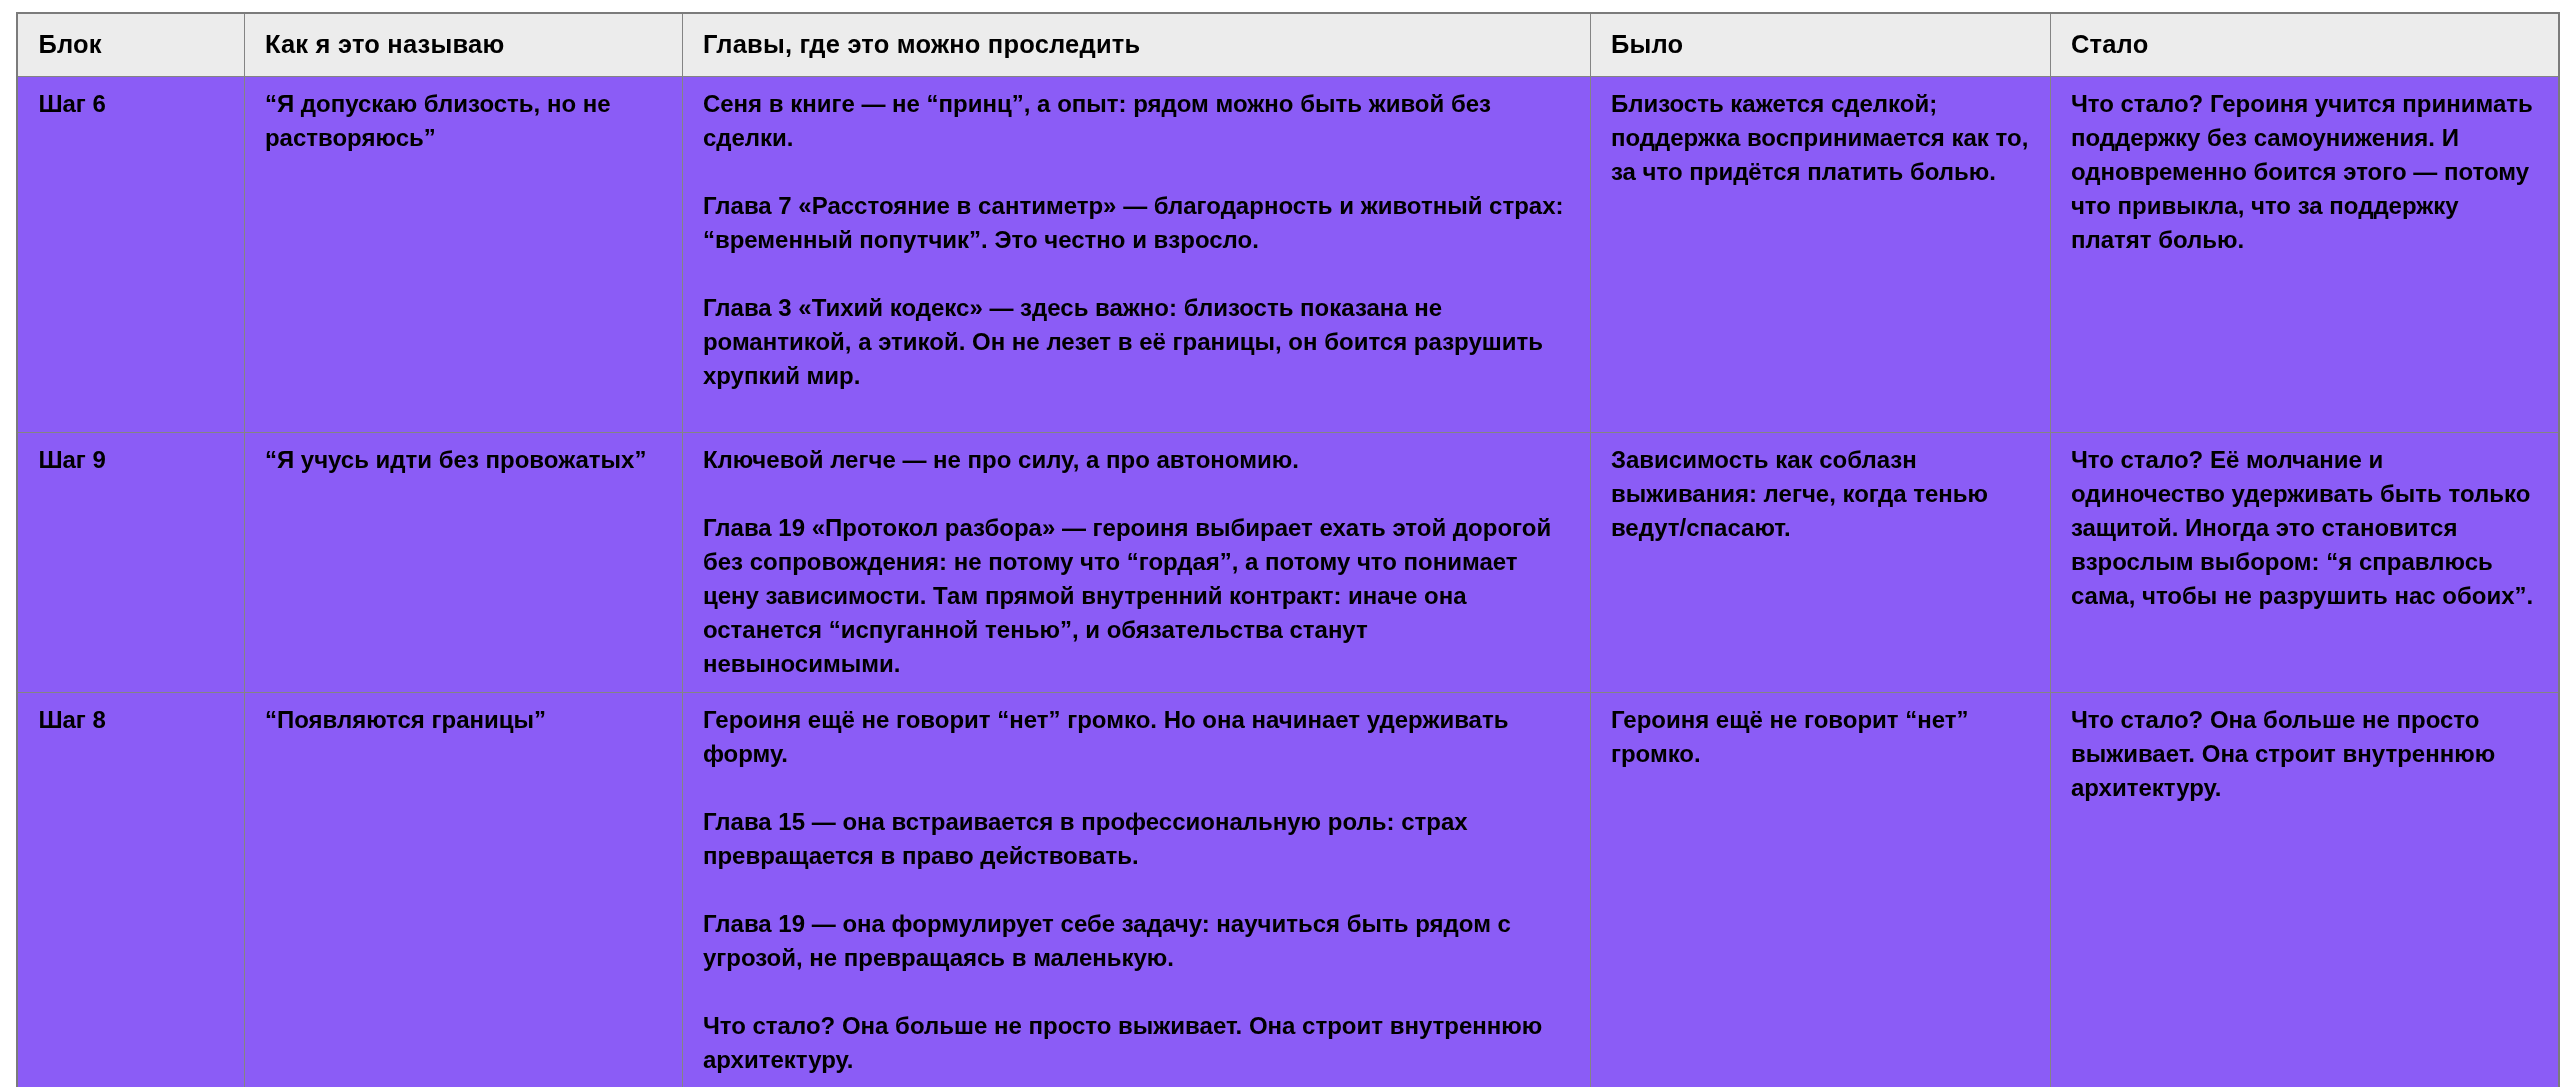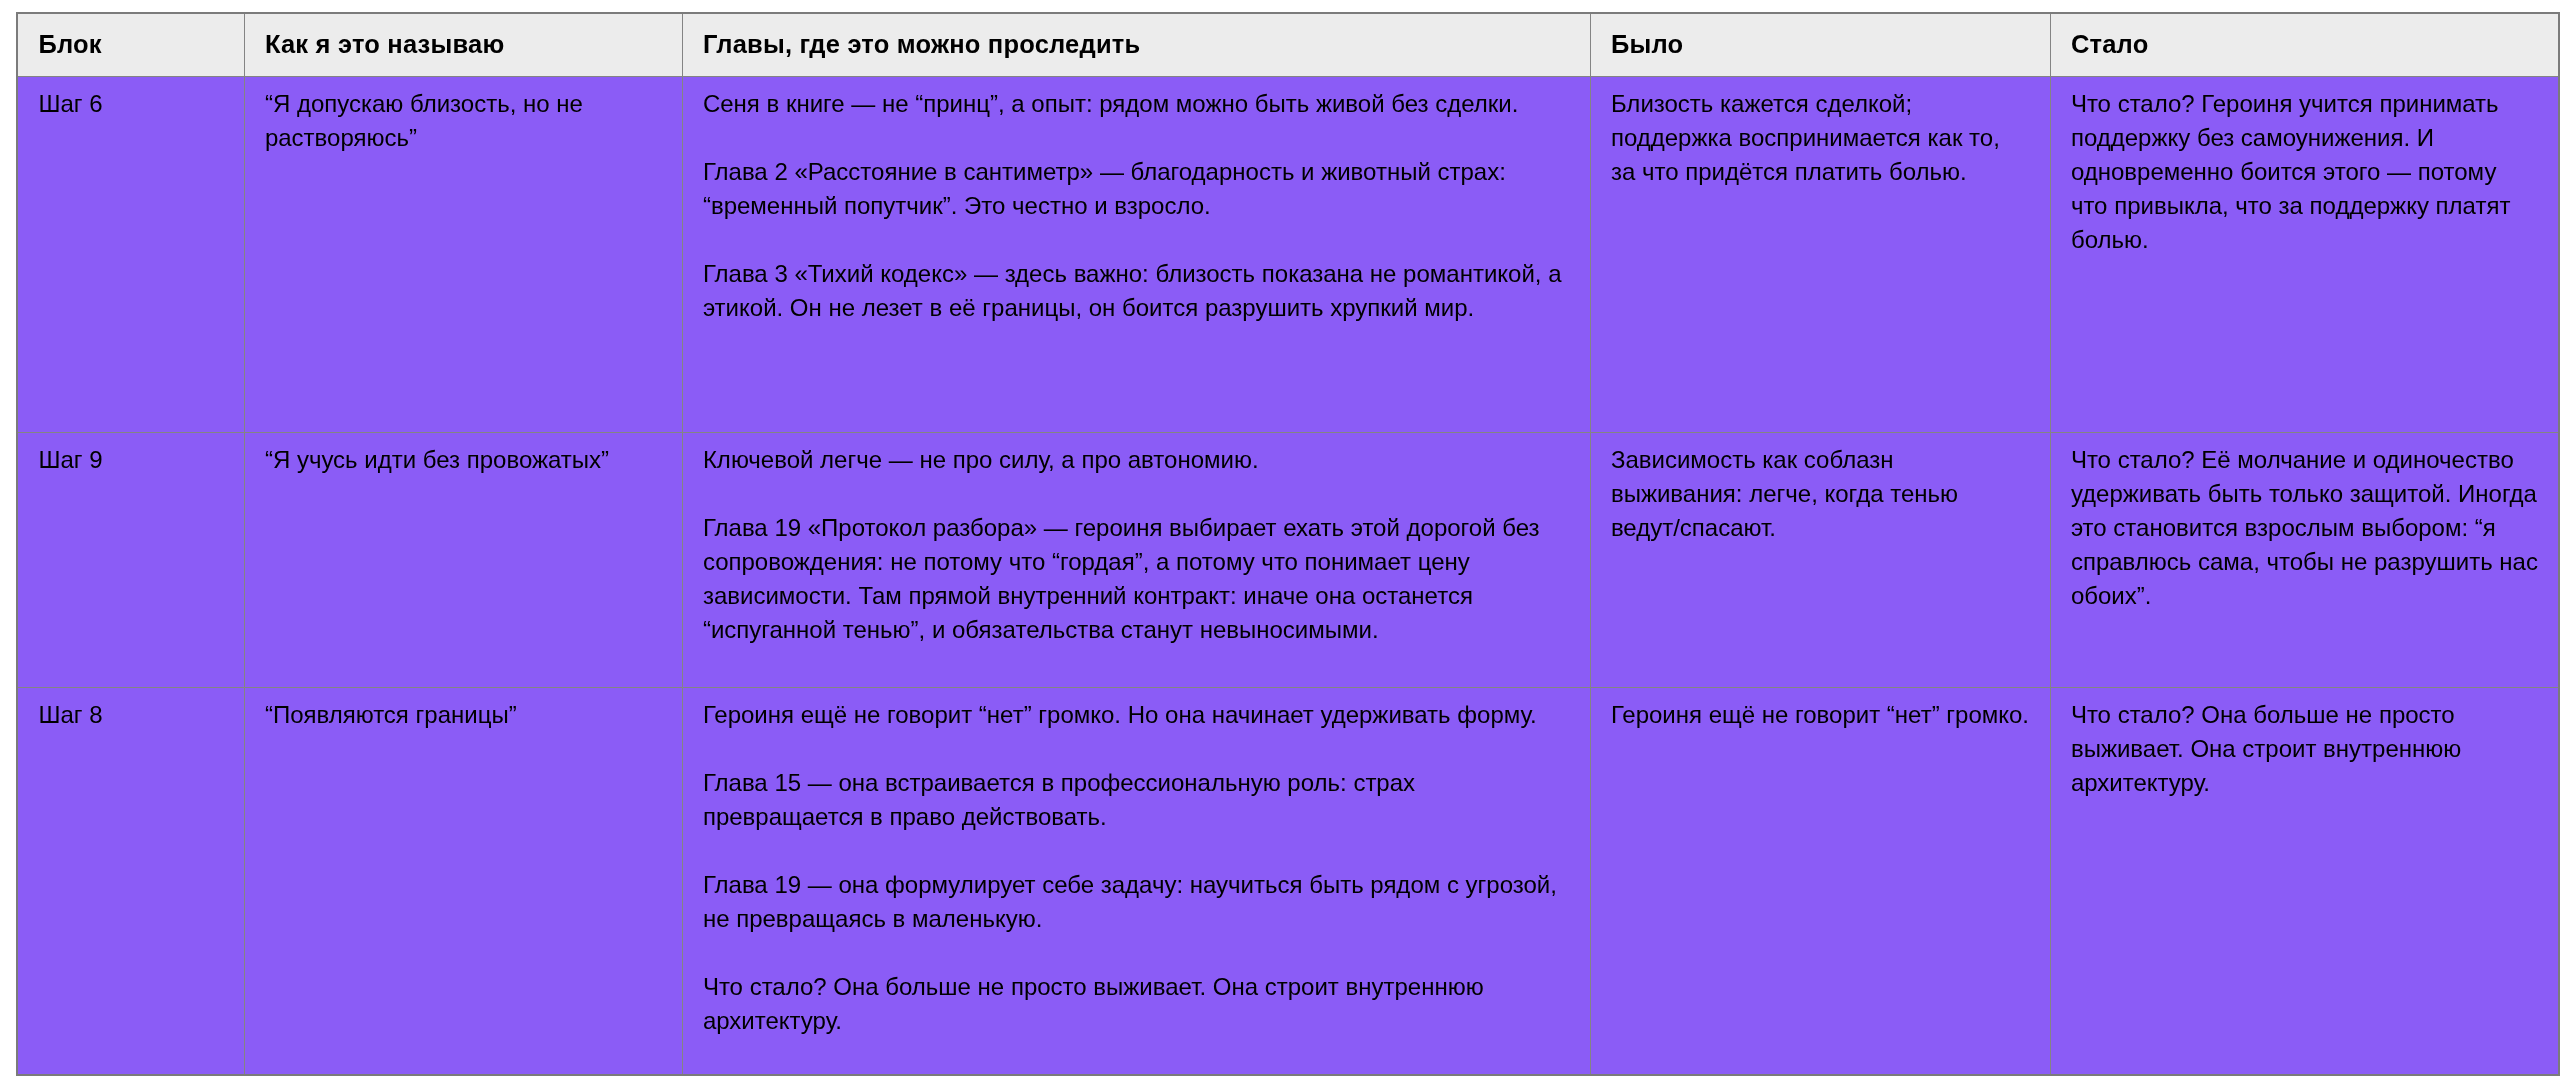--- a/index.html
+++ b/index.html
@@ -44,20 +44,21 @@
     letter-spacing: 0.2px;
   }
   table.doc-table td {
     vertical-align: top;
     font-size: 24px;
     line-height: 34px;
     padding: 10px 20px 11.5px 20px;
   }
   td p {
     margin: 0 0 34px 0;
+    font-weight: bold;
   }
   td p:last-child {
     margin-bottom: 0;
   }
   tr.row-1 { height: 356px; }
   tr.row-2 { height: 255px; }
   tr.row-3 { height: 388px; margin-top: 40px; }
 </style>
 </head>
 <body>
@@ -83,21 +84,21 @@
     <tbody>
       <tr class="row-1">
         <td>
             <p>Шаг 6</p>
           </td>
         <td>
             <p>“Я допускаю близость, но не растворяюсь”</p>
           </td>
         <td>
           <p>Сеня в книге — не “принц”, а опыт: рядом можно быть живой без сделки.</p>
-          <p>Глава 2 «Расстояние в сантиметр» — благодарность и животный страх: “временный попутчик”. Это честно и взросло.</p>
+          <p>Глава 7 «Расстояние в сантиметр» — благодарность и животный страх: “временный попутчик”. Это честно и взросло.</p>
           <p>Глава 3 «Тихий кодекс» — здесь важно: близость показана не романтикой, а этикой. Он не лезет в её границы, он боится разрушить хрупкий мир.</p>
         </td>
         <td>
             <p>Близость кажется сделкой; поддержка воспринимается как то, за что придётся платить болью.</p>
           </td>
         <td>
             <p>Что стало? Героиня учится принимать поддержку без самоунижения. И одновременно боится этого — потому что привыкла, что за поддержку платят болью.</p>
           </td>
       </tr>
       <tr class="row-2">

